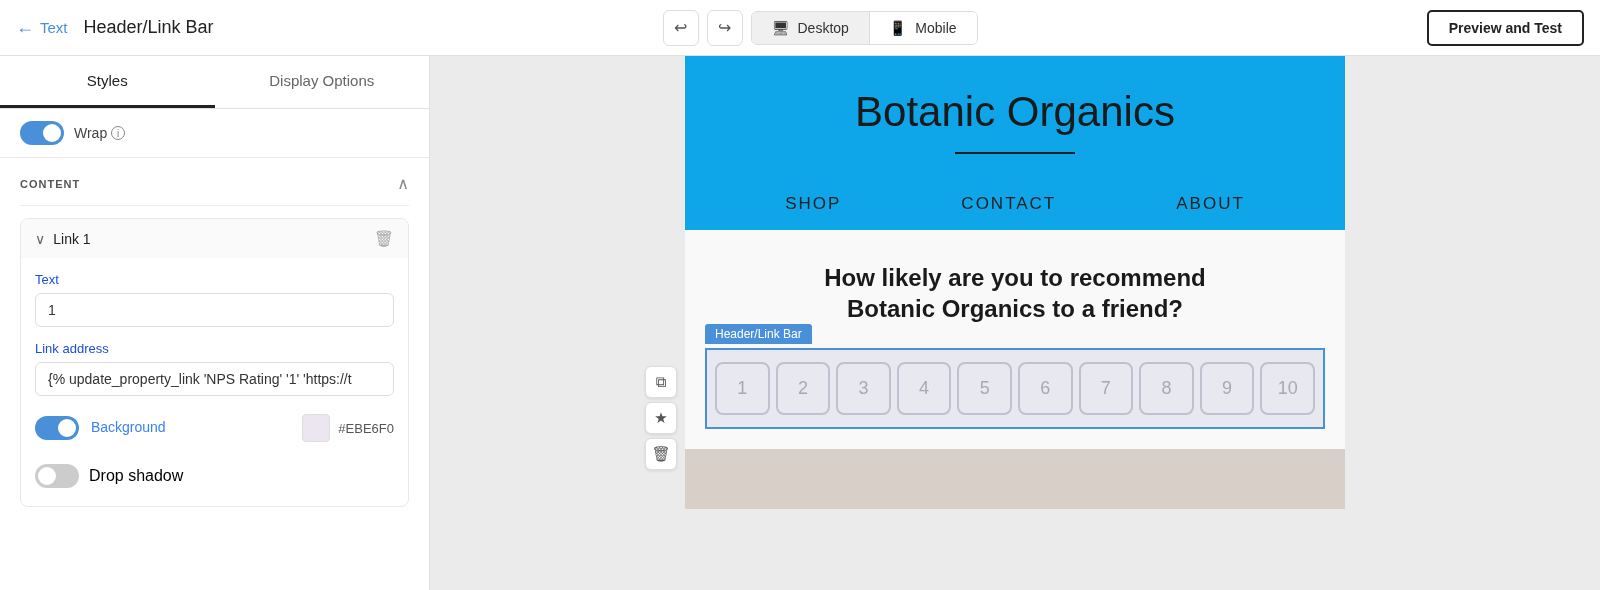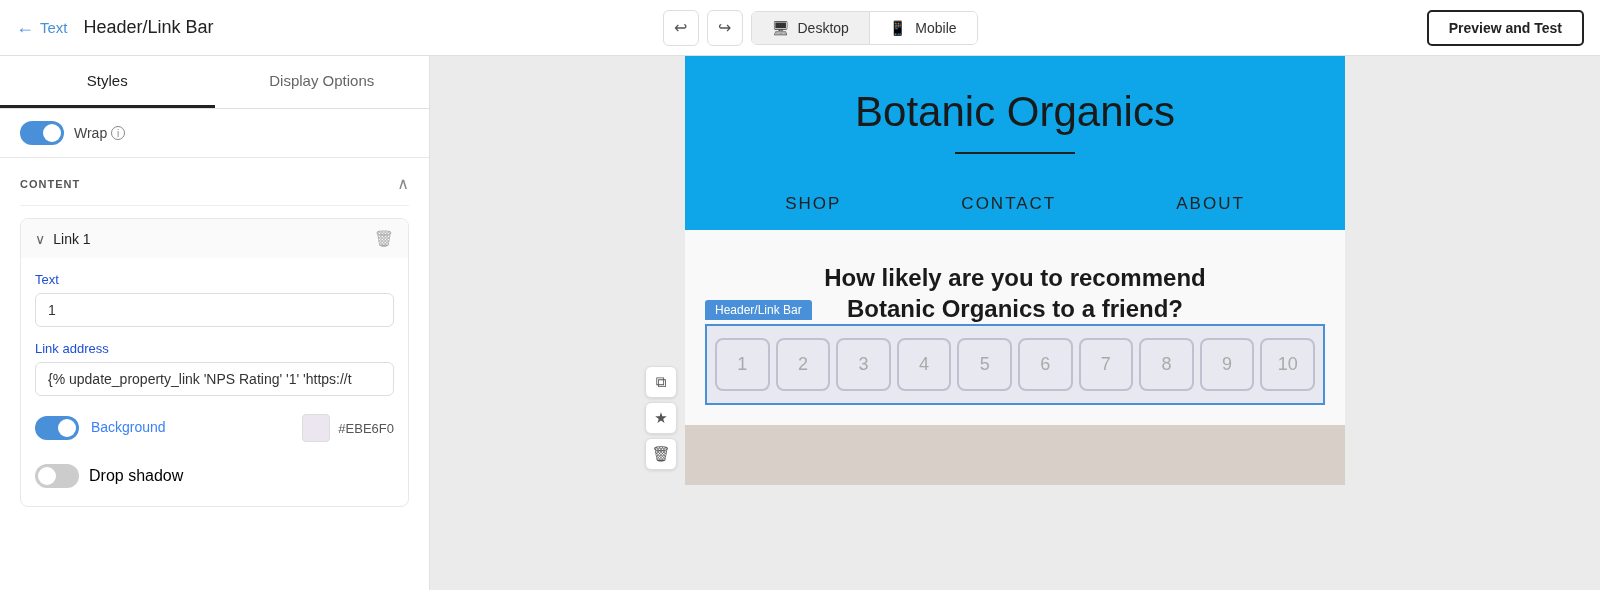--- a/index.html
+++ b/index.html
@@ -112,21 +112,21 @@
 
     
     .site-header { background: #0ea5e9; padding: 32px 0 0; text-align: center; }
     .site-title { font-size: 42px; font-weight: 400; color: #1a1a1a; letter-spacing: 0; margin-bottom: 16px; }
     .site-divider { width: 120px; height: 2px; background: #222; margin: 0 auto 24px; }
     .site-nav { display: flex; justify-content: center; gap: 0; }
     .nav-item { padding: 16px 60px; font-size: 17px; letter-spacing: 2px; color: #222; font-weight: 500; cursor: pointer; }
 
     
     .survey-section { background: #f9f9f9; padding: 32px 20px 20px; text-align: center; }
-    .survey-question { font-size: 24px; font-weight: 600; color: #1a1a1a; line-height: 1.3; }
+    .survey-question { font-size: 24px; font-weight: 600; color: #1a1a1a; line-height: 1.3; margin-bottom: 24px; }
     .header-link-bar-label {
       position: absolute; top: -24px; left: 0;
       background: #4a90d9; color: #fff; font-size: 12px; padding: 3px 10px; border-radius: 3px 3px 0 0;
     }
     .header-link-bar {
       border: 2px solid #4a90d9; border-radius: 0; background: #e8e8f0;
       display: flex; align-items: center; justify-content: space-around; padding: 12px 8px;
       gap: 6px;
     }
     .nps-btn {

